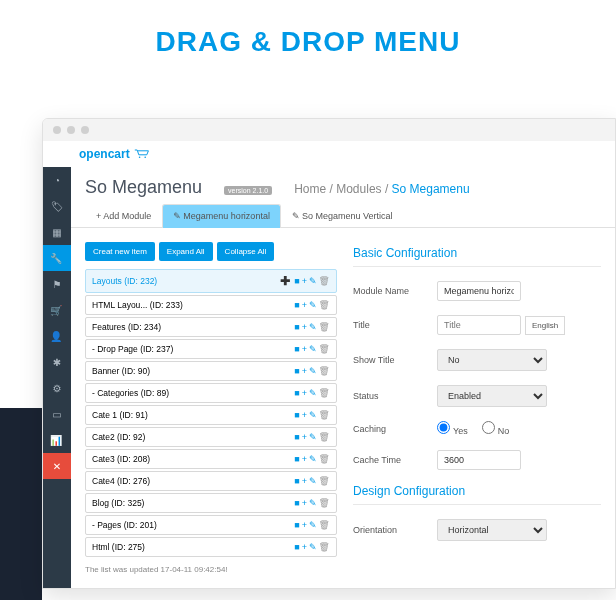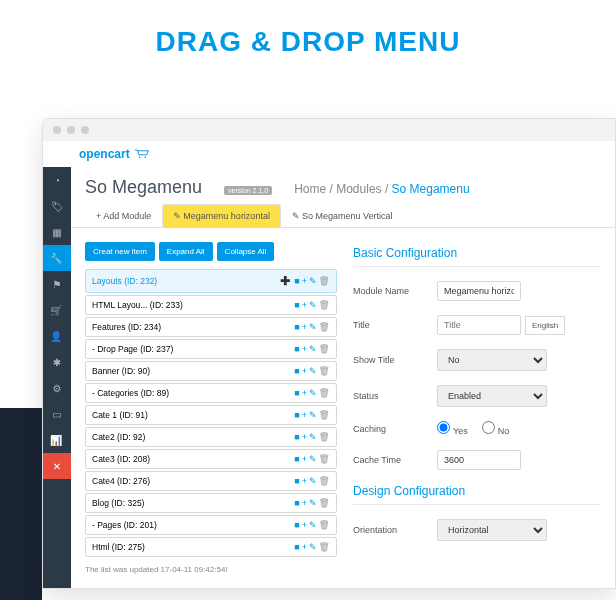--- a/index.html
+++ b/index.html
@@ -18,21 +18,21 @@
 .side .si.active{background:#0099e6;color:#fff}
 .side .si.red{background:#e74c3c;color:#fff}
 .content{flex:1;padding:0 0 0 0;min-width:0}
 .pagehead{display:flex;align-items:baseline;gap:22px;padding:10px 14px 6px}
 .pagehead h1{font-size:18px;color:#4a5360;font-weight:400}
 .ver{background:#aaa;color:#fff;font-size:7px;padding:1px 4px;border-radius:2px}
 .crumbs{font-size:12px;color:#888}
 .crumbs a{color:#0099e6;text-decoration:none}
 .tabs{display:flex;border-bottom:1px solid #e0e0e0;padding:0 14px;font-size:9px}
 .tab{padding:6px 10px;color:#555;cursor:pointer;border:1px solid transparent;border-bottom:none}
-.tab.active{border-color:#e0e0e0;background:#fde047;border-radius:3px 3px 0 0;margin-bottom:-1px}
+.tab.active{border-color:#e0e0e0;background:#7dd3fc;border-radius:3px 3px 0 0;margin-bottom:-1px}
 .cols{display:flex;gap:16px;padding:14px}
 .left{flex:0 0 252px}
 .right{flex:1;min-width:0}
 .btns{display:flex;gap:4px;margin-bottom:8px}
 .btn{background:#0099e6;color:#fff;border:none;padding:5px 8px;font-size:8px;border-radius:2px;cursor:pointer}
 .tree{font-size:8.5px}
 .row{display:flex;align-items:center;justify-content:space-between;border:1px solid #d8d8d8;background:#fff;padding:4px 6px;margin-bottom:2px;border-radius:2px}
 .row.sel{background:#eaf6fd;border-color:#b3e0f7;color:#0099e6}
 .row .lbl{flex:1}
 .row .act{display:flex;gap:2px;color:#0099e6;font-size:9px}

